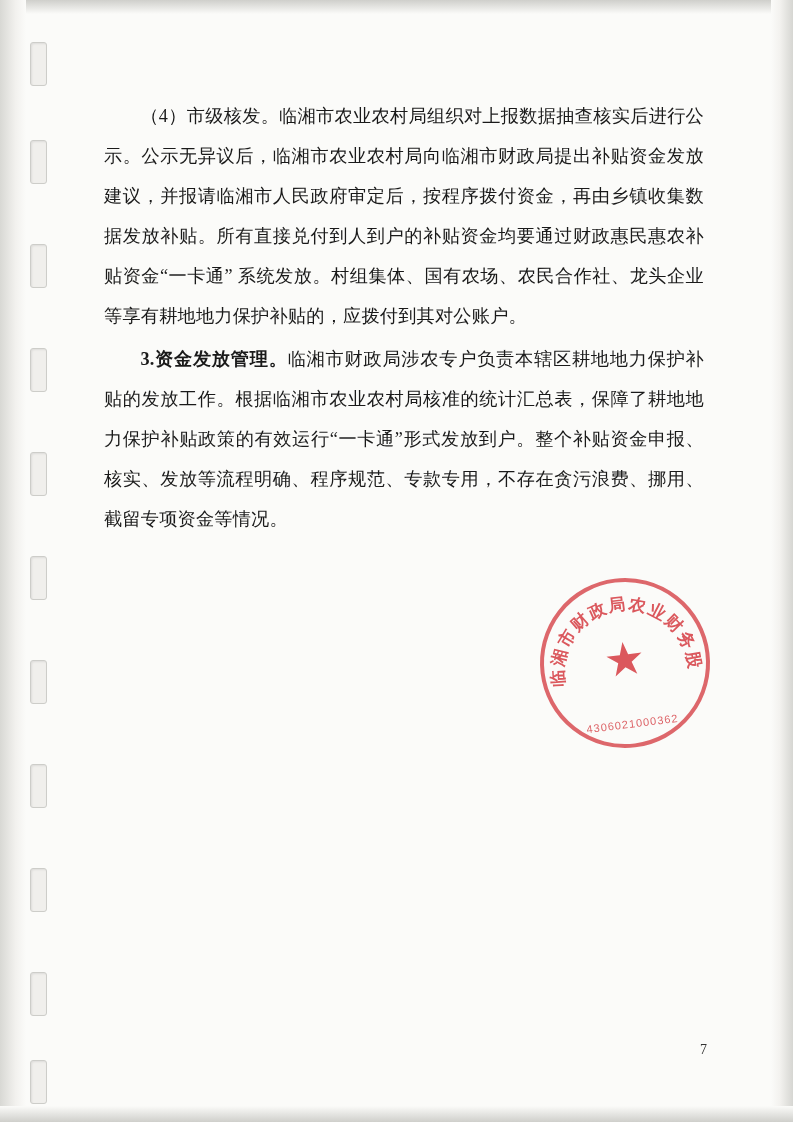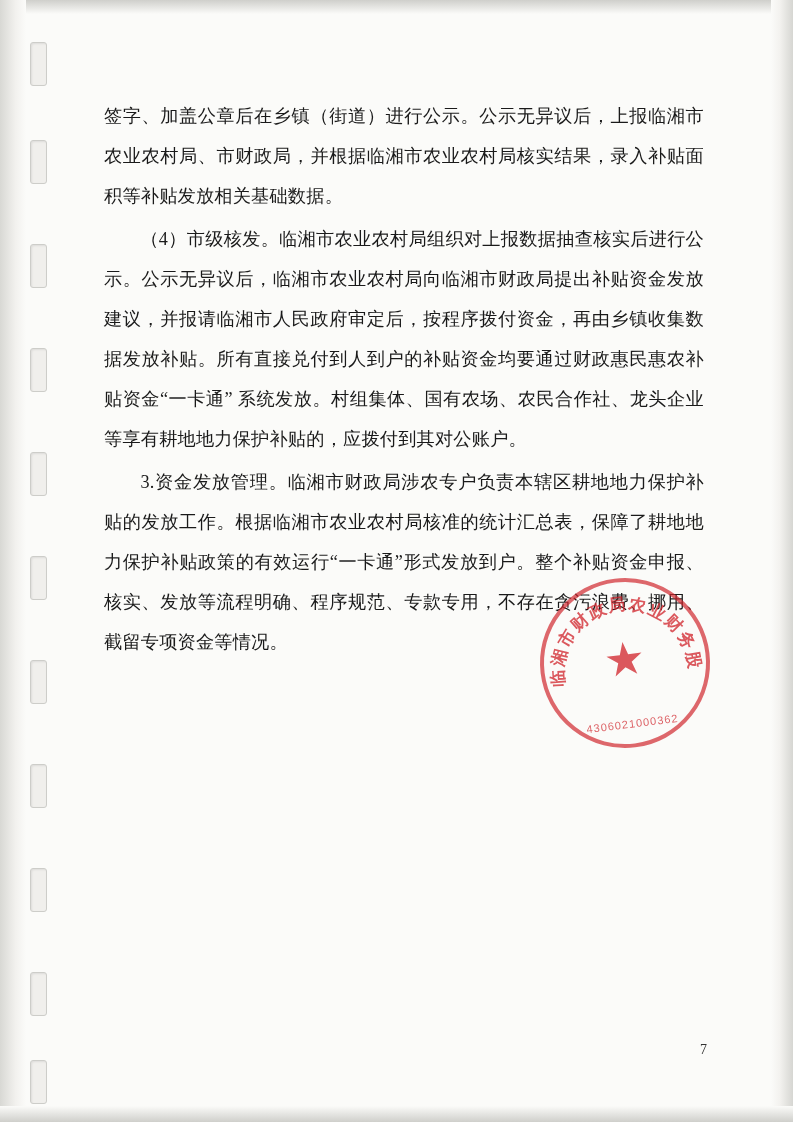--- a/index.html
+++ b/index.html
@@ -77,21 +77,21 @@
     line-height: 40px;
     color: #1a1a1a;
     text-align: justify;
     text-justify: inter-ideograph;
     letter-spacing: 0.2px;
   }
   p.indent {
     text-indent: 2em;
   }
   .bold-lead {
-    font-weight: normal;
+    font-weight: bold;
   }
   
   .seal {
     position: absolute;
     left: 540px;
     top: 578px;
     width: 170px;
     height: 170px;
     pointer-events: none;
     opacity: 0.88;
@@ -167,21 +167,20 @@
     <div class="hole" style="top:556px"></div>
     <div class="hole" style="top:660px"></div>
     <div class="hole" style="top:764px"></div>
     <div class="hole" style="top:868px"></div>
     <div class="hole" style="top:972px"></div>
     <div class="hole" style="top:1060px"></div>
   </div>
 
   <div class="content">
 
-    <p class="para">签字、加盖公章后在乡镇（街道）进行公示。公示无异议后，上报临湘市农业农村局、市财政局，并根据临湘市农业农村局核实结果，录入补贴面积等补贴发放相关基础数据。</p>
 
     <p class="para indent">（4）市级核发。临湘市农业农村局组织对上报数据抽查核实后进行公示。公示无异议后，临湘市农业农村局向临湘市财政局提出补贴资金发放建议，并报请临湘市人民政府审定后，按程序拨付资金，再由乡镇收集数据发放补贴。所有直接兑付到人到户的补贴资金均要通过财政惠民惠农补贴资金“一卡通” 系统发放。村组集体、国有农场、农民合作社、龙头企业等享有耕地地力保护补贴的，应拨付到其对公账户。</p>
 
     <p class="para indent"><span class="bold-lead">3.资金发放管理。</span><span>临湘市财政局涉农专户负责本辖区耕地地力保护补贴的发放工作。根据临湘市农业农村局核准的统计汇总表，保障了耕地地力保护补贴政策的有效运行“一卡通”形式发放到户。整个补贴资金申报、核实、发放等流程明确、程序规范、专款专用，不存在贪污浪费、挪用、截留专项资金等情况。</span></p>
 
 
 
   </div>
 
   <div class="seal">

